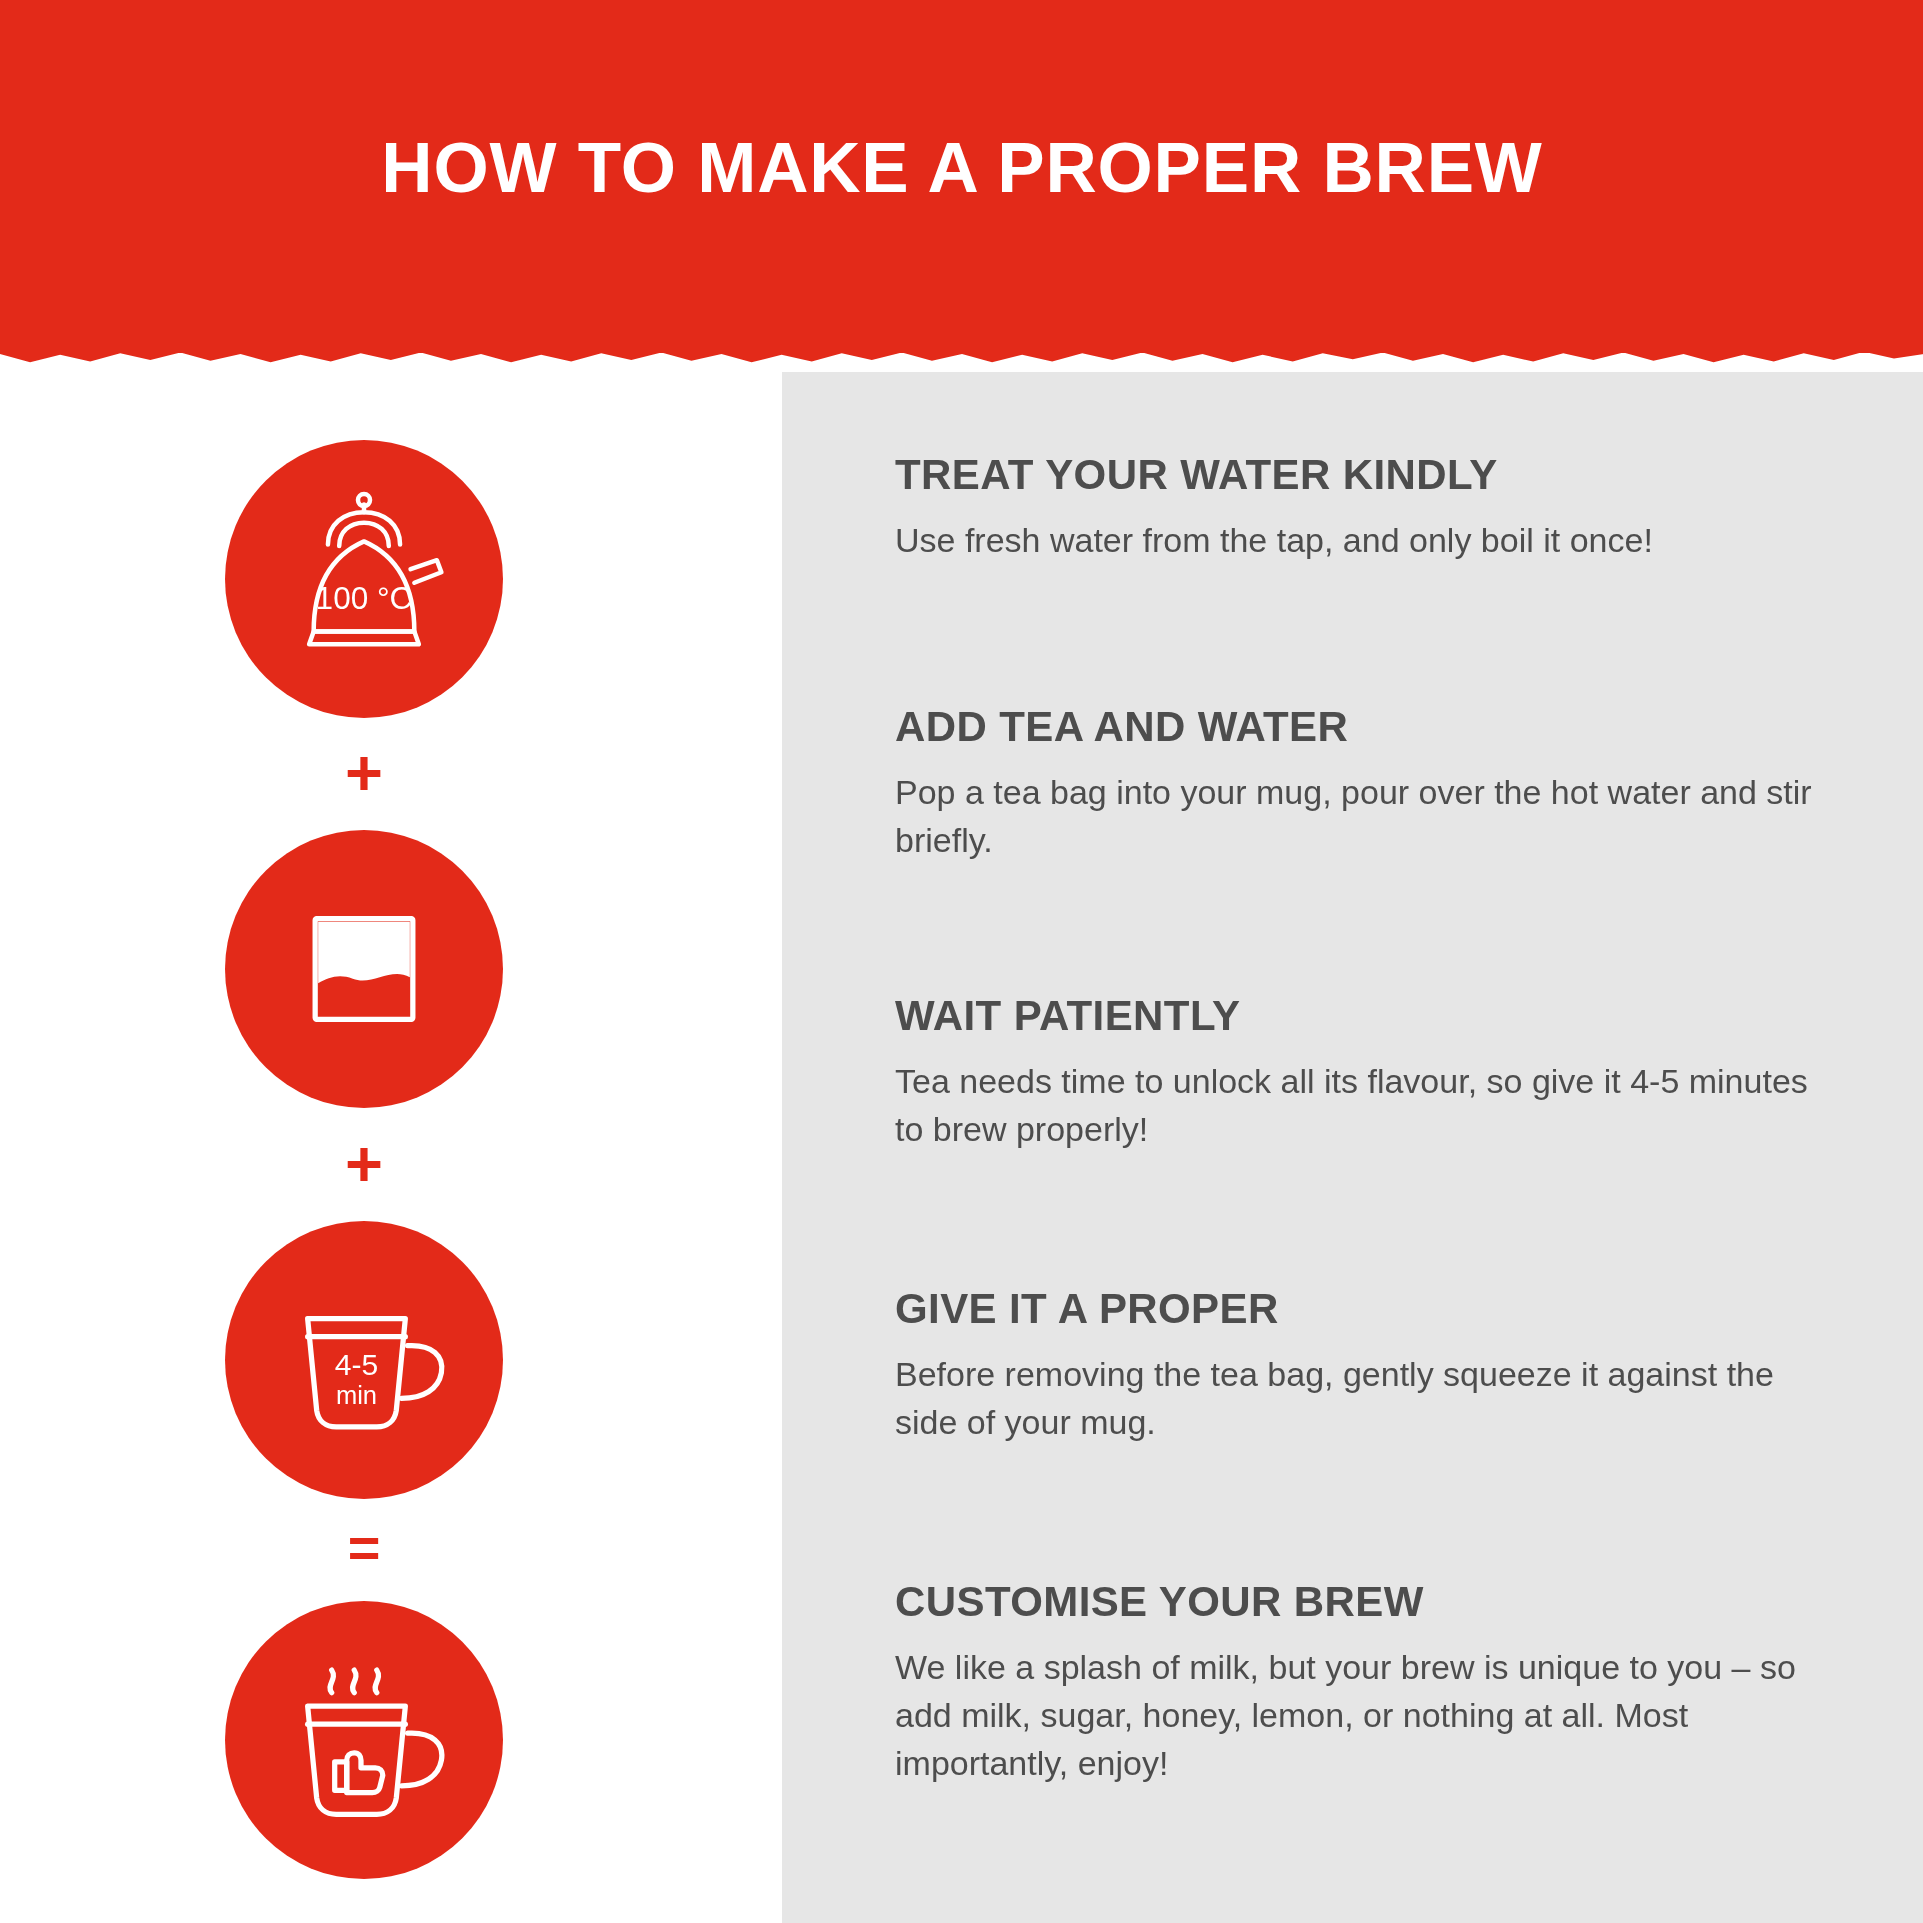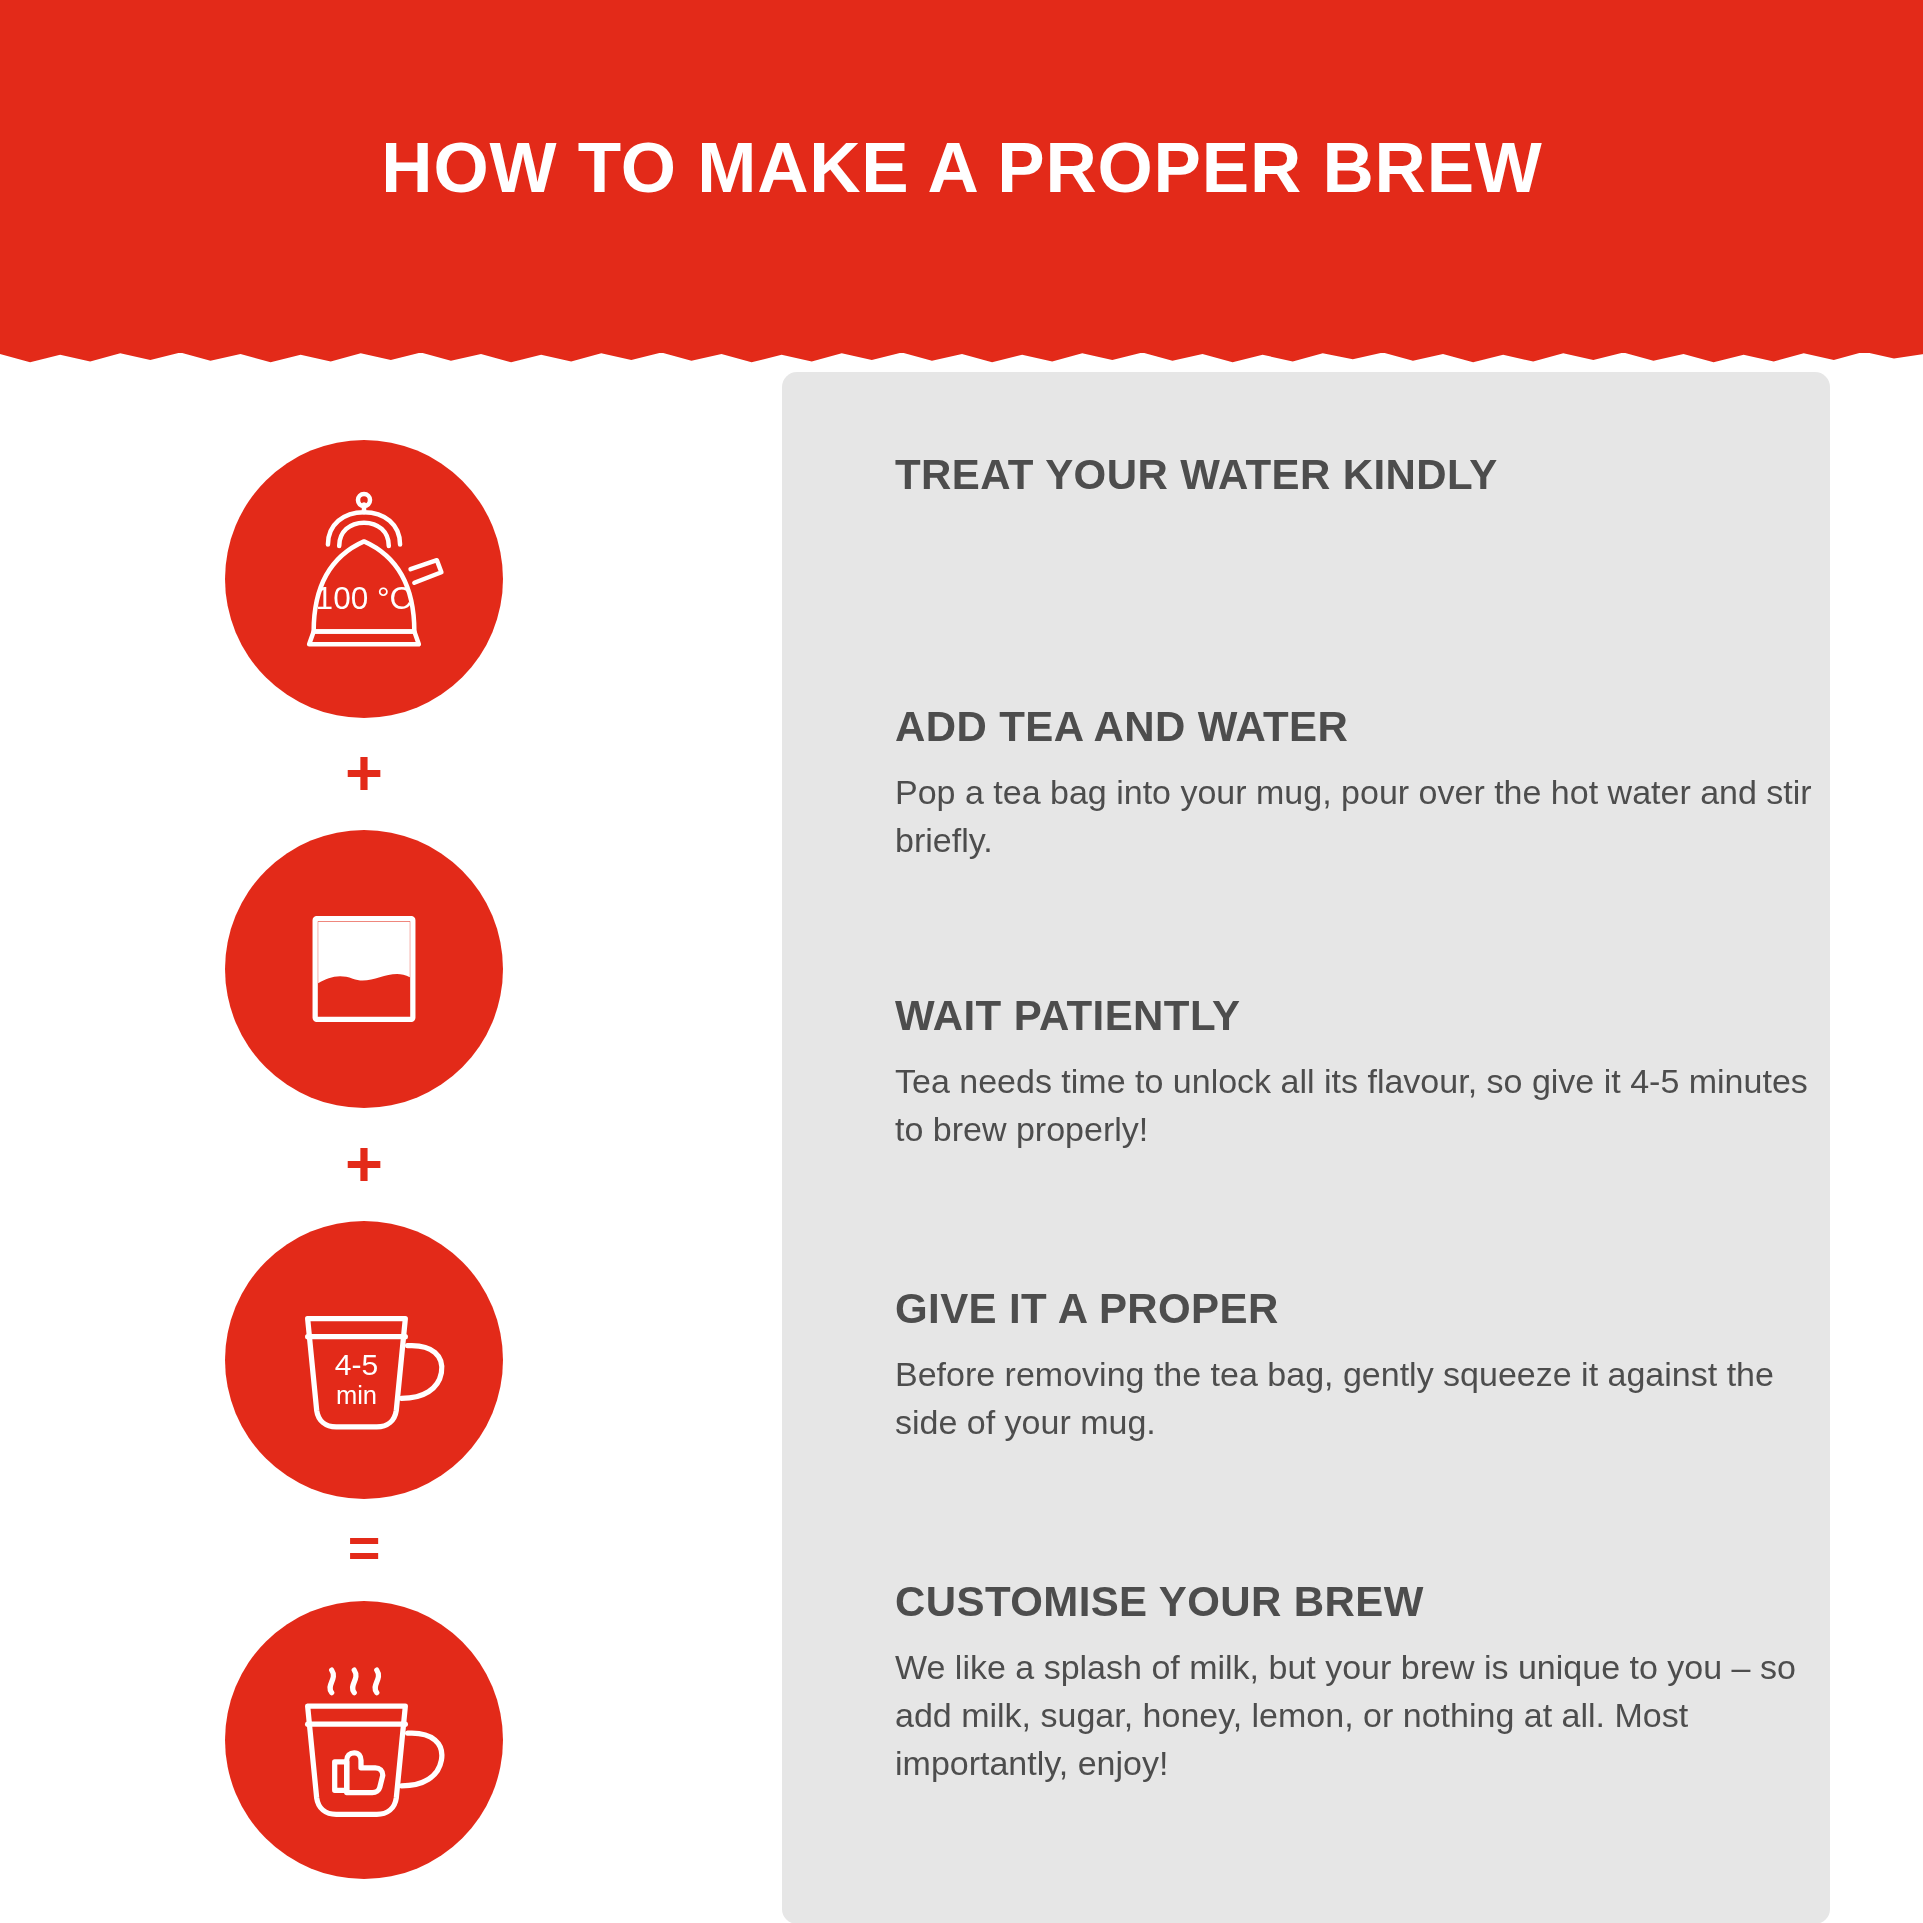--- a/index.html
+++ b/index.html
@@ -59,24 +59,23 @@
     top: 372px;
     left: 0;
     width: 782px;
     height: 1552px;
     background: #ffffff;
   }
   .right-col {
     position: absolute;
     top: 372px;
     left: 782px;
-    width: 1048px;
+    width: 1142px;
     height: 1552px;
     background: #E6E6E6;
-    border-radius: 15px;
   }
 
   
   .icon-stack {
     position: absolute;
     top: 0;
     left: 0;
     width: 782px;
     height: 1552px;
   }
@@ -222,20 +221,21 @@
       </div>
 
     </div>
   </div>
 
   <div class="right-col">
     <div class="steps">
 
       <div class="step s1">
         <p class="step-title">TREAT YOUR WATER KINDLY</p>
+        <p class="step-body">Use fresh water from the tap, and only boil it once!</p>
       </div>
 
       <div class="step s2">
         <p class="step-title">ADD TEA AND WATER</p>
         <p class="step-body">Pop a tea bag into your mug, pour over the hot water and stir briefly.</p>
       </div>
 
       <div class="step s3">
         <p class="step-title">WAIT PATIENTLY</p>
         <p class="step-body">Tea needs time to unlock all its flavour, so give it 4-5 minutes to brew properly!</p>

